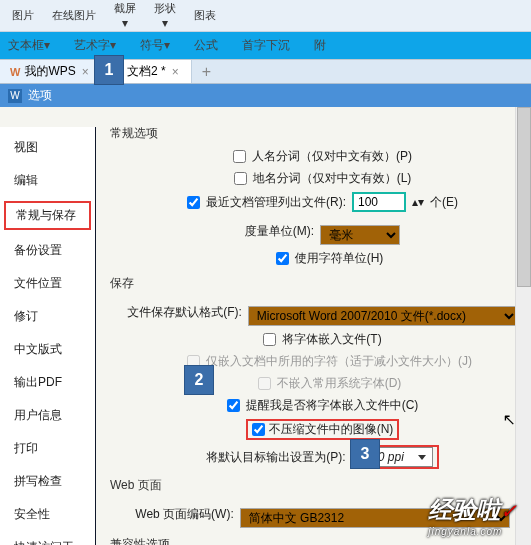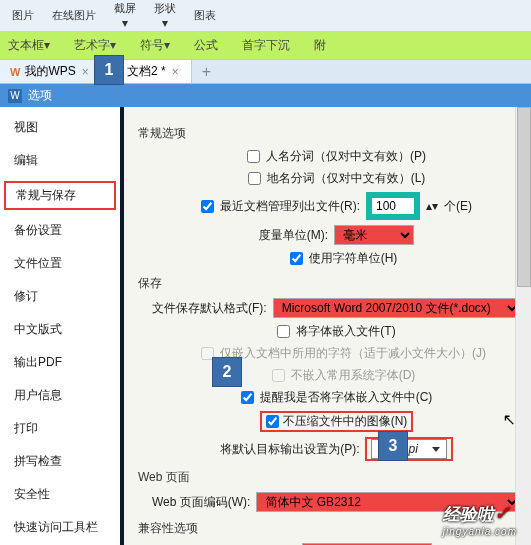--- a/index.html
+++ b/index.html
@@ -1,61 +1,61 @@
 <!DOCTYPE html>
 <html><head>
 <meta charset="utf-8">
 <style>
 * { box-sizing: border-box; margin: 0; padding: 0; font-family: "Microsoft YaHei", SimSun, sans-serif; font-size: 12px; }
 body { background: #f0f0f0; width: 531px; height: 545px; overflow: hidden; position: relative; }
 
 .toolbar { background: #e8f0f8; height: 32px; display: flex; align-items: center; padding: 0 4px; gap: 2px; border-bottom: 1px solid #c8d4e0; }
 .toolbar-item { display: flex; flex-direction: column; align-items: center; padding: 0 8px; color: #333; }
 .toolbar-item span { font-size: 11px; }
-.ribbon-sub { background: #bef264; height: 28px; display: flex; align-items: center; padding: 0 8px; gap: 24px; border-bottom: 1px solid #c0c8d0; font-size: 11px; color: #444; }
+.ribbon-sub { background: #0ea5e9; height: 28px; display: flex; align-items: center; padding: 0 8px; gap: 24px; border-bottom: 1px solid #c0c8d0; font-size: 11px; color: #444; }
 
 .tabbar { background: #dce8f4; height: 24px; display: flex; align-items: center; border-bottom: 1px solid #b0c0d0; }
 .tab { padding: 3px 10px; display: flex; align-items: center; gap: 4px; border-right: 1px solid #c0d0e0; background: #e8f2fc; }
 .tab.active { background: #ffffff; }
 .tab .wps-logo { color: #d4733c; font-weight: bold; font-size: 11px; }
 .tab .close { color: #888; padding: 0 2px; }
 .tab-add { padding: 3px 10px; color: #888; font-size: 16px; }
 
 .title-strip { background: #4a90d8; color: #fff; padding: 3px 8px; display: flex; align-items: center; gap: 6px; }
 .title-strip .icon-w { background: #2a6cb0; width: 14px; height: 14px; display: inline-flex; align-items: center; justify-content: center; font-size: 10px; }
 
 .main { display: flex; height: calc(100% - 107px); background: #f5f5f0; }
-.sidebar { width: 124px; background: #fff; border-right: 4px solid #0f172a; padding: 8px 4px; display: flex; flex-direction: column; gap: 8px; }
+.sidebar { width: 96px; background: #fff; border-right: 1px solid #0f172a; padding: 8px 4px; display: flex; flex-direction: column; gap: 8px; margin-top: 20px; }
 .side-item { padding: 4px 10px; color: #222; cursor: pointer; }
 .side-item.selected { border: 2px solid #e53935; position: relative; }
 
 .callout { position: absolute; width: 30px; height: 30px; background: #3b6eaa; color: #fff; display: flex; align-items: center; justify-content: center; font-size: 16px; font-weight: bold; z-index: 10; border: 1px solid #2a5588; }
 
 .content { flex: 1; padding: 10px 10px 10px 14px; overflow: hidden; position: relative; }
 .section-title { color: #333; margin: 8px 0 6px; }
 .row { display: flex; align-items: center; gap: 6px; margin: 5px 0 5px 14px; color: #222; justify-content: center; }
 .row.indent2 { margin-left: 28px; }
 .row input[type=checkbox] { width: 13px; height: 13px; }
 .row label { white-space: nowrap; }
-.row input[type=text] { border: 6px solid #14b8a6; padding: 1px 4px; background: #fff; }
-.row select { border: 1px solid #aaa; padding: 1px 4px; background: #ef4444; }
+.row input[type=text] { border: 2px solid #14b8a6; padding: 1px 4px; background: #fff; }
+.row select { border: 1px solid #aaa; padding: 1px 4px; background: #a16207; margin-top: 8px; }
 .spin { width: 54px; }
 .combo { width: 80px; }
 .combo-wide { width: 270px; }
 .combo-med { width: 130px; }
 
 .red-box { border: 2px solid #e53935; padding: 0 4px; display: inline-flex; align-items: center; gap: 4px; }
 .dropdown-ppi { border: 1px solid #888; display: inline-flex; align-items: center; padding: 2px 6px; gap: 14px; background: #fff; font-style: italic; }
 .dropdown-ppi .caret { width: 0; height: 0; border-left: 4px solid transparent; border-right: 4px solid transparent; border-top: 5px solid #333; }
 
 .disabled { color: #999; }
 
 .cursor { position: absolute; right: 15px; top: 410px; font-size: 16px; color: #000; }
 .watermark { position: absolute; right: 14px; bottom: 8px; color: #fff; text-shadow: 0 0 3px #000, 0 0 2px #000; font-style: italic; }
-.watermark .big { font-size: 17px; font-weight: bold; text-align: right; }
+.watermark .big { font-size: 24px; font-weight: bold; text-align: right; }
 .watermark .check { color: #d00; font-size: 20px; }
 .watermark .small { font-size: 10px; display: block; letter-spacing: 1px; }
 .scrollbar { position: absolute; right: 0; top: 0; width: 16px; height: 100%; background: #eee; border-left: 1px solid #ddd; }
 .scroll-thumb { position: absolute; top: 0; width: 14px; left: 1px; height: 180px; background: #cfcfcf; border: 1px solid #b0b0b0; }
 .doc-icon { color: #3a7ac4; }
 </style>
 </head>
 <body>
 
 <div class="toolbar">

